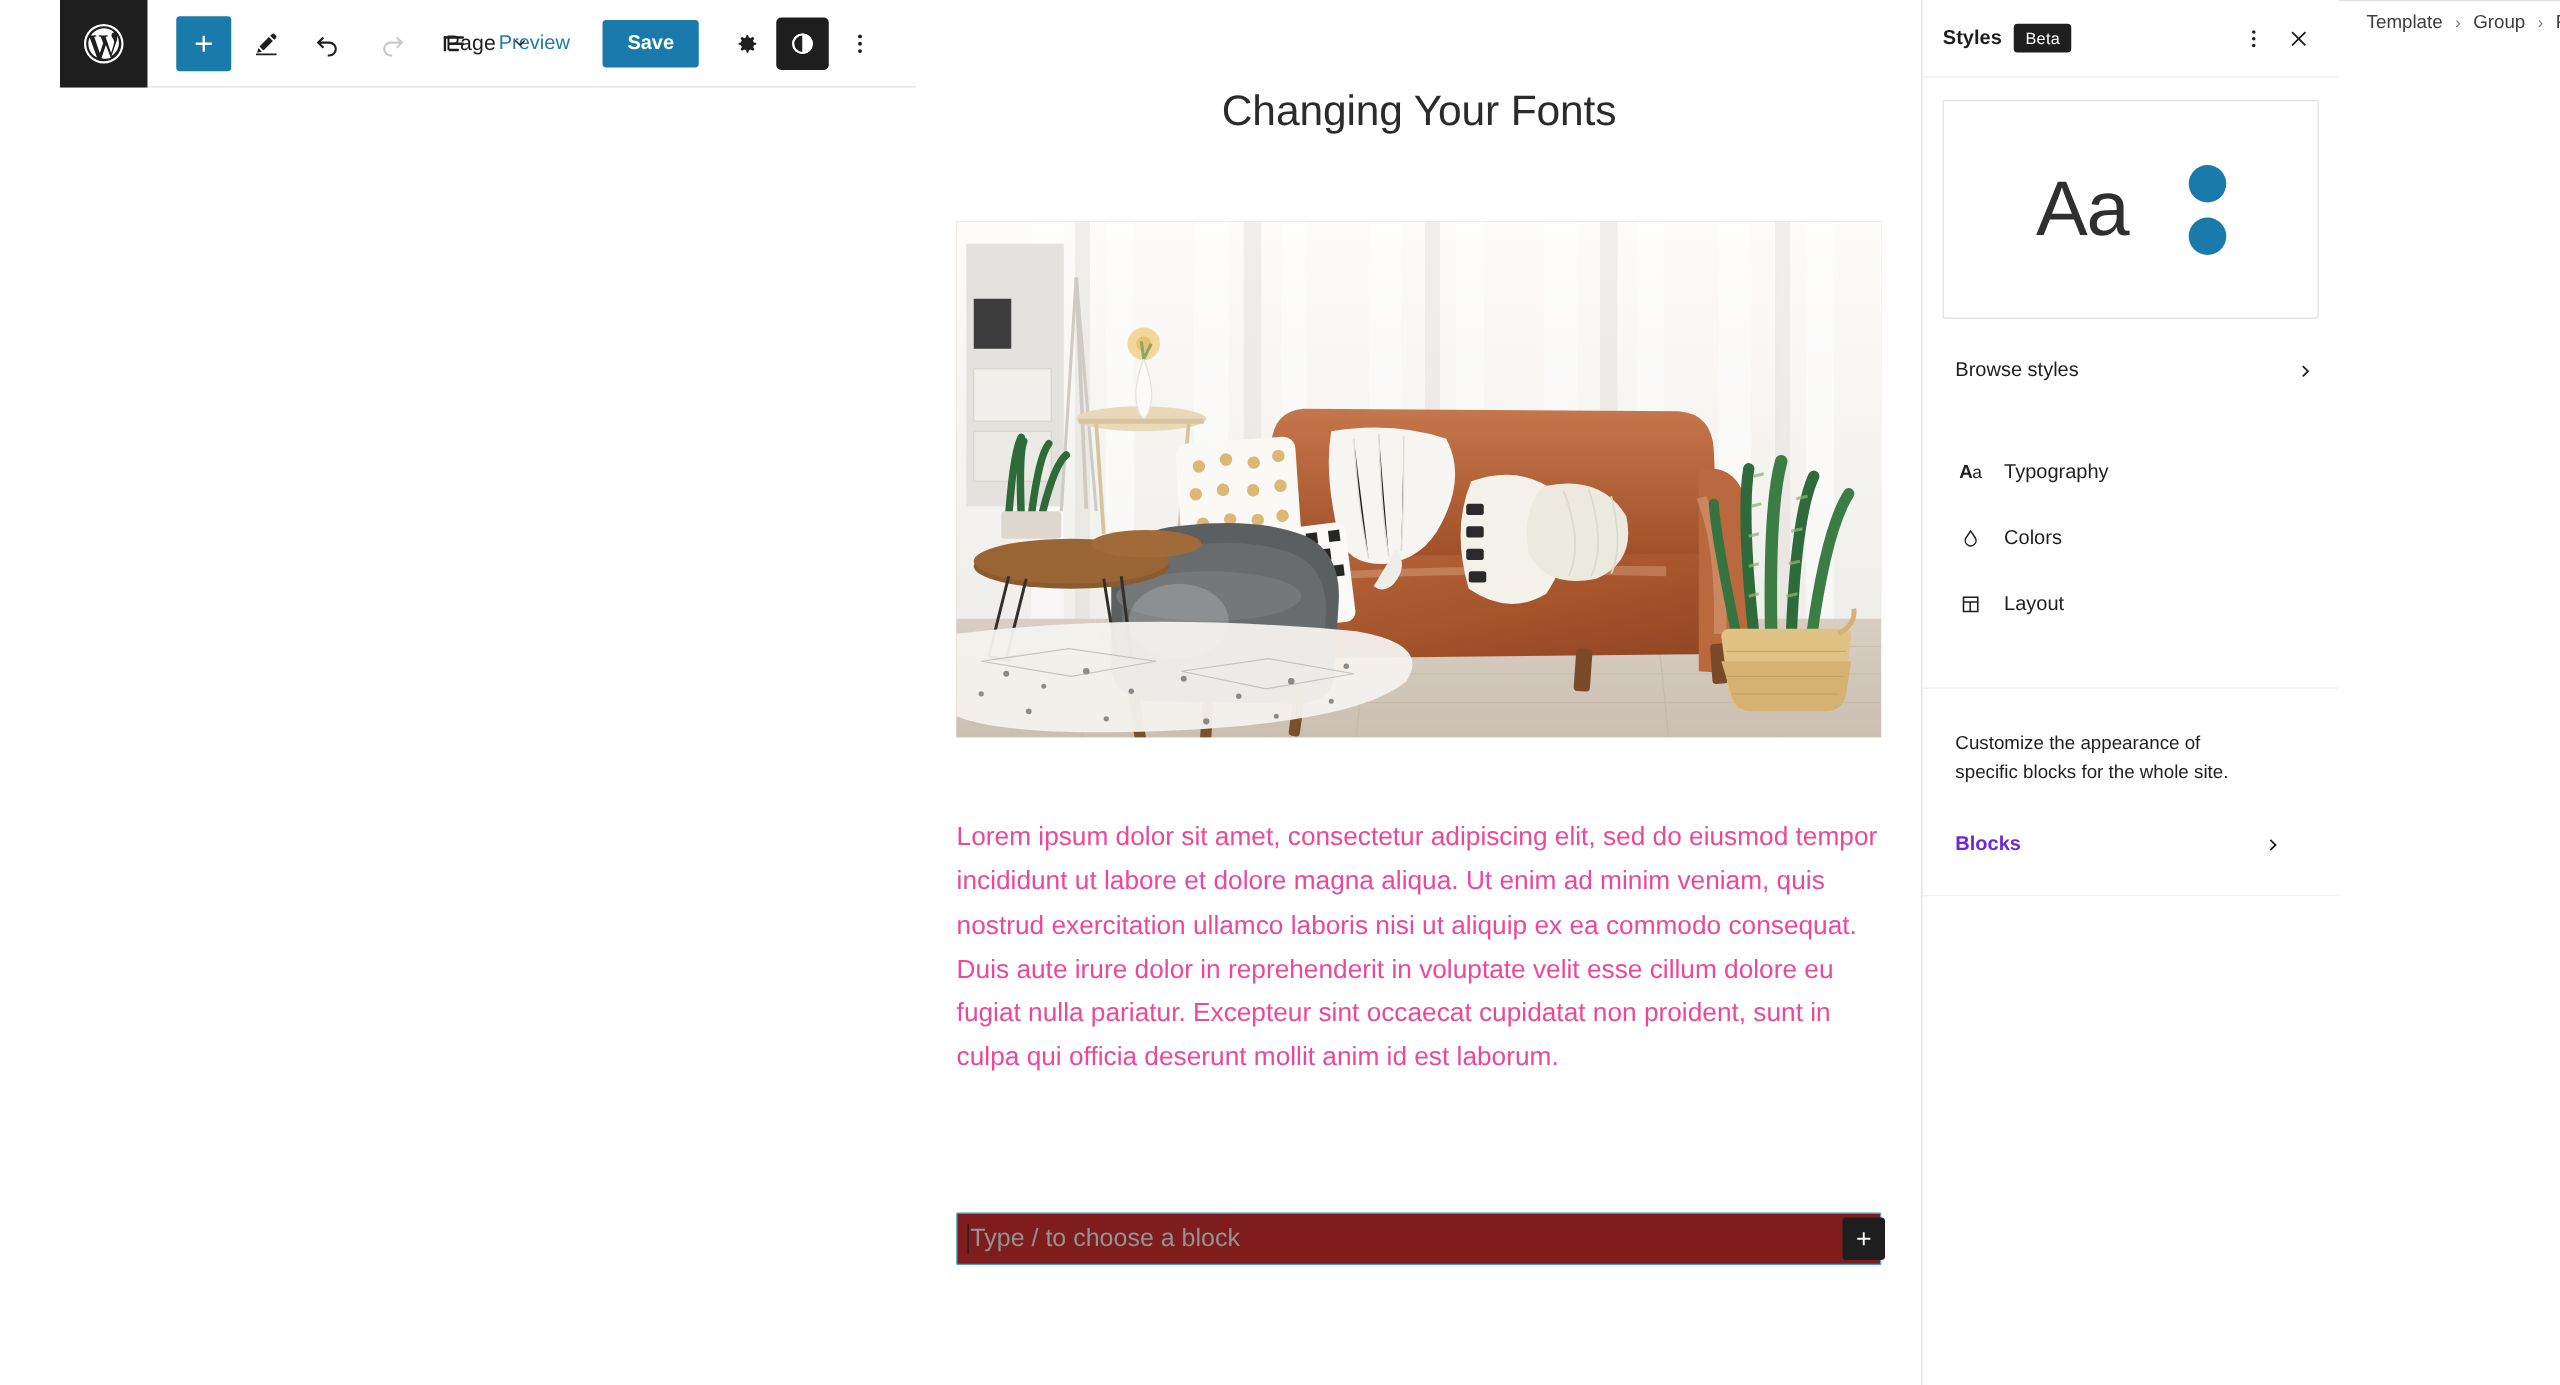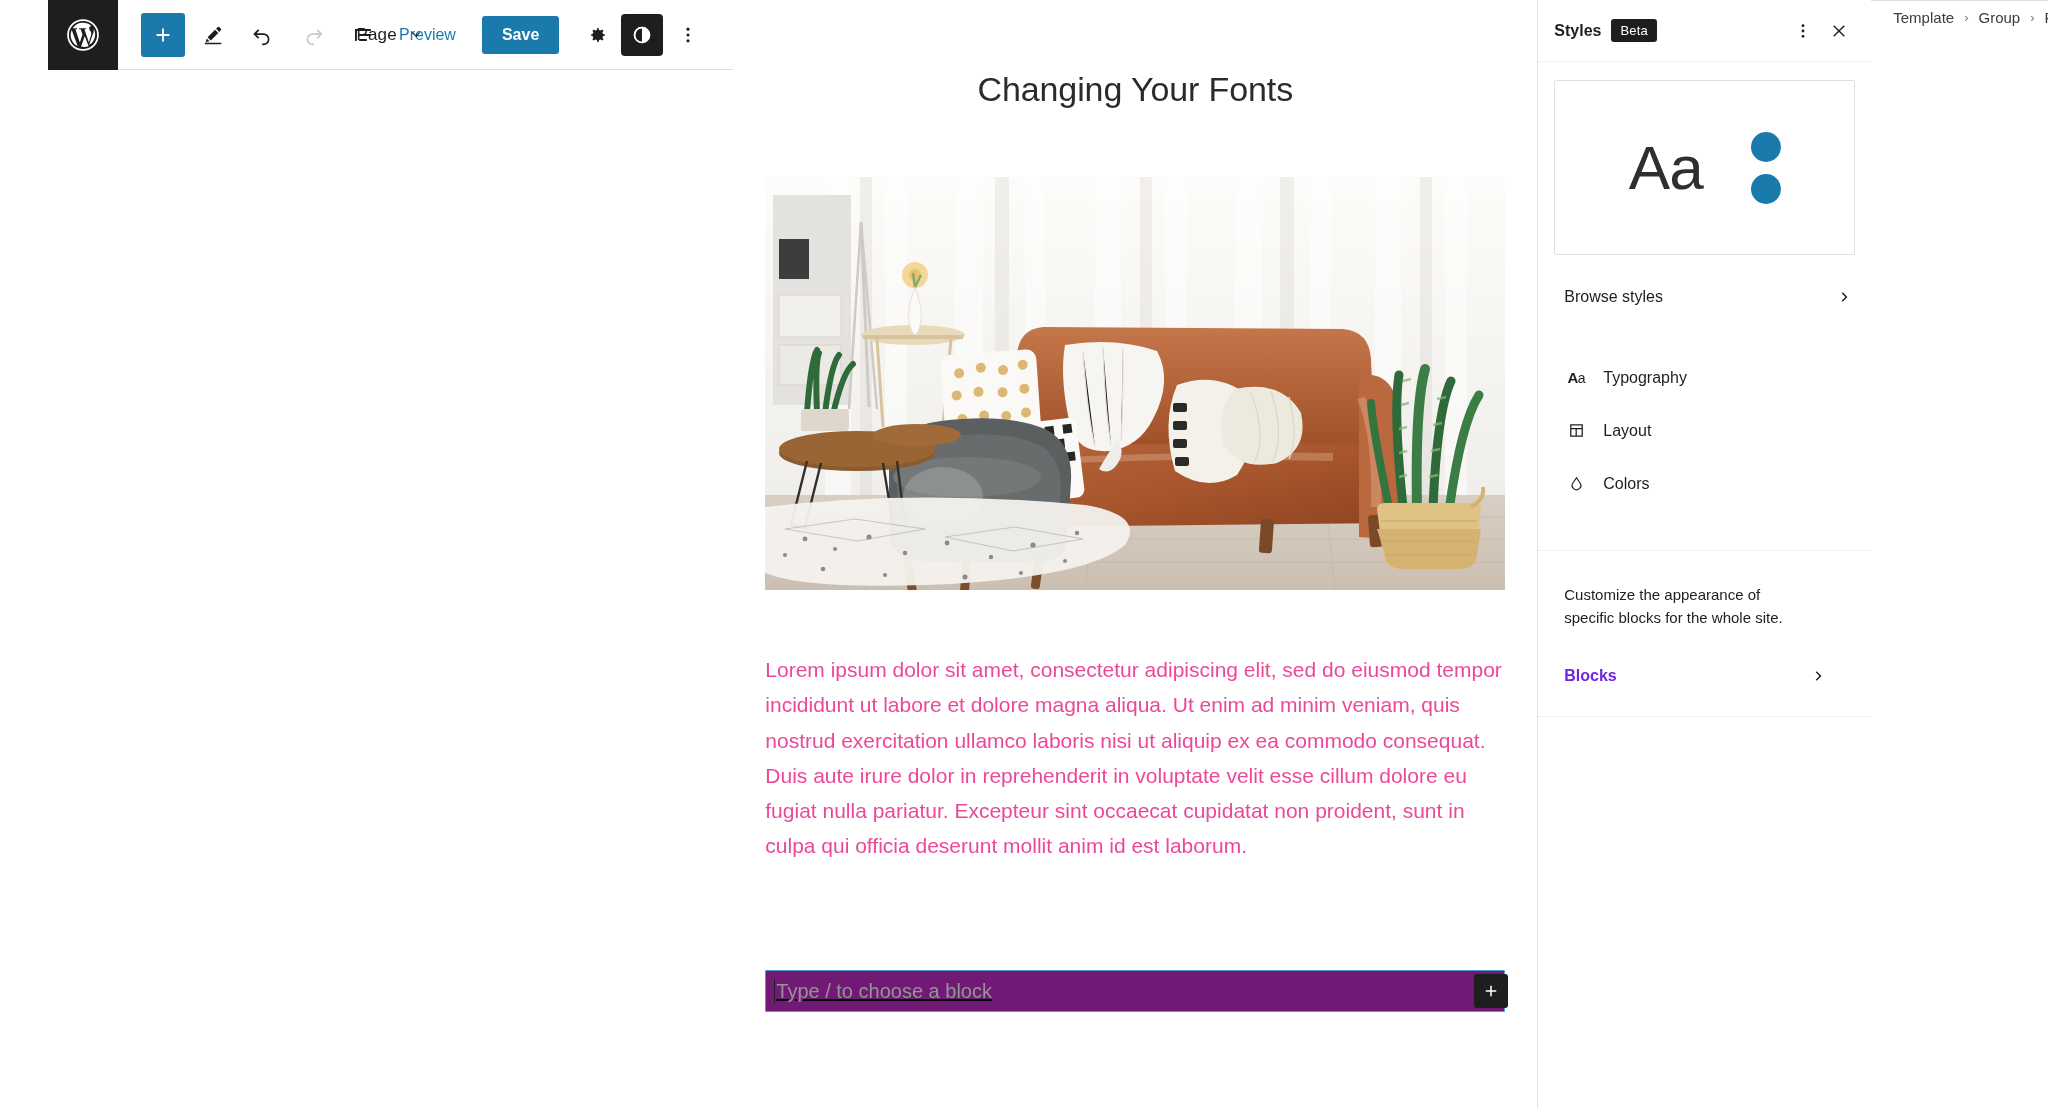--- a/index.html
+++ b/index.html
@@ -117,22 +117,21 @@
     top: 900px;
     height: 42px;
   }
   .empty-block {
     position: relative;
     height: 42px;
     border: 1.5px solid #4a9ad4;
     border-radius: 1px;
     display: flex; align-items: center;
     padding: 16px 8px;
-    background: #701a75;
-    text-decoration: underline;
+    background: #7f1d1d;
   }
   .caret {
     width: 1px; height: 24px; background: #1e1e1e; margin-right: 1px;
   }
   .ph { font-size: 20px; color: #949494; }
   .inline-adder {
     position: absolute; right: -4px; top: 50%; transform: translateY(-50%);
     width: 34px; height: 34px; background: #1e1e1e; border-radius: 3px;
     display: flex; align-items: center; justify-content: center;
     border: none; cursor: pointer;
@@ -628,33 +627,33 @@
           <button class="menu-row">
             <span class="mi">
               <span class="aa-icon">A<i>a</i></span>
             </span>
             <span class="mtxt">Typography</span>
           </button>
 
           <button class="menu-row">
             <span class="mi">
               <svg width="19" height="19" viewBox="0 0 24 24">
+                  <path d="M12 3.5 6.9 10.9a6.2 6.2 0 1 0 10.2 0L12 3.5Zm0 2.6 3.9 5.7a4.7 4.7 0 1 1-7.8 0L12 6.1Z"></path>
+                </svg>
+            </span>
+            <span class="mtxt">Colors</span>
+          </button>
+
+          <button class="menu-row">
+            <span class="mi">
+              <svg width="19" height="19" viewBox="0 0 24 24">
                 <path d="M4 4h16v16H4V4Zm1.6 1.6v3.2h12.8V5.6H5.6Zm0 4.8v8h5.2v-8H5.6Zm6.8 0v8h6v-8h-6Z"></path>
               </svg>
             </span>
             <span class="mtxt">Layout</span>
-          </button>
-
-          <button class="menu-row">
-            <span class="mi">
-              <svg width="19" height="19" viewBox="0 0 24 24">
-                  <path d="M12 3.5 6.9 10.9a6.2 6.2 0 1 0 10.2 0L12 3.5Zm0 2.6 3.9 5.7a4.7 4.7 0 1 1-7.8 0L12 6.1Z"></path>
-                </svg>
-            </span>
-            <span class="mtxt">Colors</span>
           </button>
 
         </div>
 
         <div class="divider" style="margin-top:40px;"></div>
 
         <div class="blocks-section">
           <div class="blocks-desc">Customize the appearance of specific blocks for the whole site.</div>
           <button class="blocks-nav">
             <span class="txt">Blocks</span>

